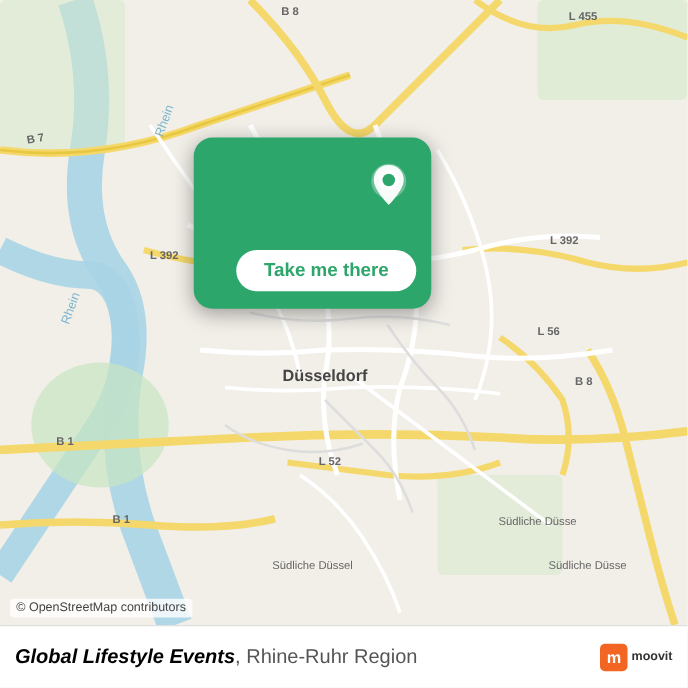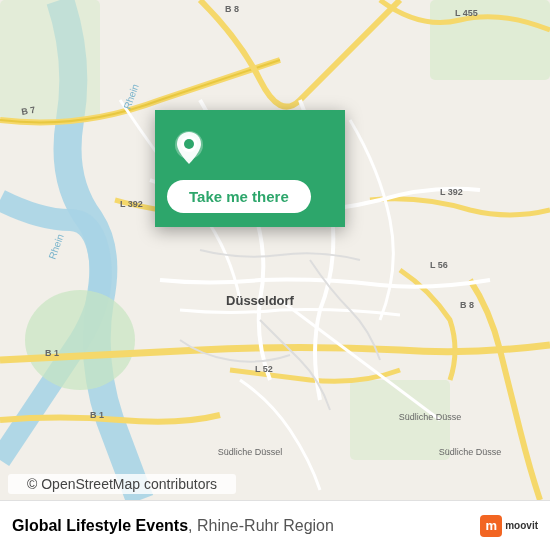--- a/index.html
+++ b/index.html
@@ -28,27 +28,28 @@
       height: 100%;
     }
 
     
     #popup-card {
       position: absolute;
       top: 110px;
       left: 155px;
       width: 190px;
       background-color: #2da66b;
-      border-radius: 0;
+      border-radius: 15px;
       display: flex;
       flex-direction: column;
-      align-items: flex-start;
+      align-items: flex-end;
       padding: 16px 12px 14px;
       box-shadow: 0 4px 16px rgba(0,0,0,0.35);
       z-index: 10;
+      gap: 20px;
     }
 
     .pin-icon {
       width: 44px;
       height: 44px;
       margin-bottom: 10px;
     }
 
     #take-me-btn {
       background-color: white;
@@ -94,20 +95,21 @@
     }
 
     .moovit-text {
       font-size: 10px;
       font-weight: 700;
       color: #333;
     }
 
     .place-name {
       font-weight: 600;
+      font-style: italic;
     }
 
     .place-region {
       font-weight: 400;
       color: #555;
       text-align: right;
     }
 
     .bottom-content {
       display: flex;
@@ -195,21 +197,21 @@
     <svg class="pin-icon" viewBox="0 0 44 44" xmlns="http://www.w3.org/2000/svg">
       <circle cx="22" cy="19" r="14" fill="white" opacity="0.3"></circle>
       <circle cx="22" cy="18" r="8" fill="white" opacity="0.9"></circle>
       <path d="M22 6 C15,6 10,11 10,18 C10,26 22,38 22,38 C22,38 34,26 34,18 C34,11 29,6 22,6 Z" fill="white" opacity="0.95"></path>
       <circle cx="22" cy="18" r="5" fill="#2da66b"></circle>
     </svg>
 
     <button id="take-me-btn">Take me there</button>
   </div>
 
-  <div style="position:absolute; bottom:6px; left:8px; background:rgba(255,255,255,0.8); padding:2px 19px; border-radius:3px; font-size:14px; color:#444;">© OpenStreetMap contributors</div>
+  <div style="position:absolute; bottom:6px; left:8px; background:rgba(255,255,255,0.8); padding:2px 5px; border-radius:3px; font-size:10px; color:#444;">© OpenStreetMap contributors</div>
 </div>
 
 <div id="bottom-bar">
   <div class="bottom-content">
     <span>
       <span class="place-name">Global Lifestyle Events</span><span class="place-region">, <span>Rhine-Ruhr Region</span></span>
     </span>
   </div>
   <div id="moovit-logo">
     <div class="moovit-m">m</div>

